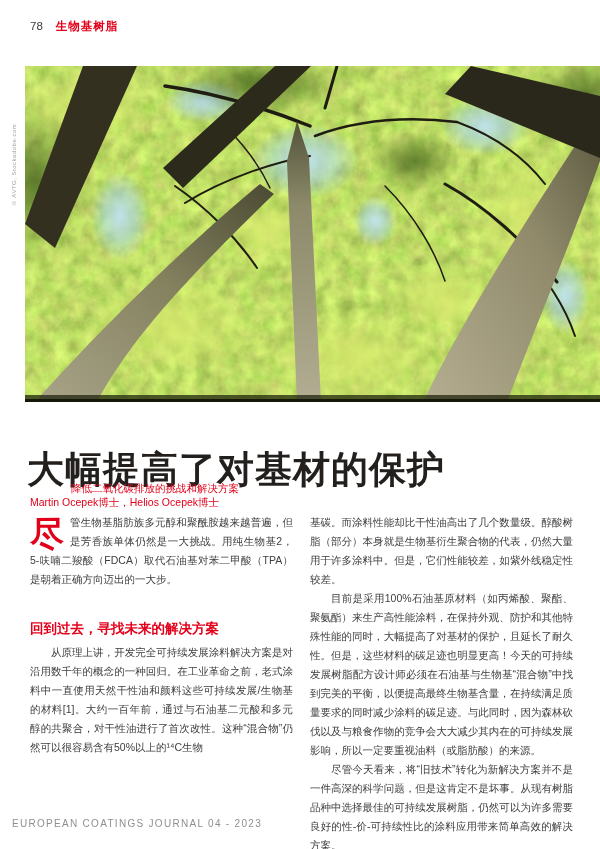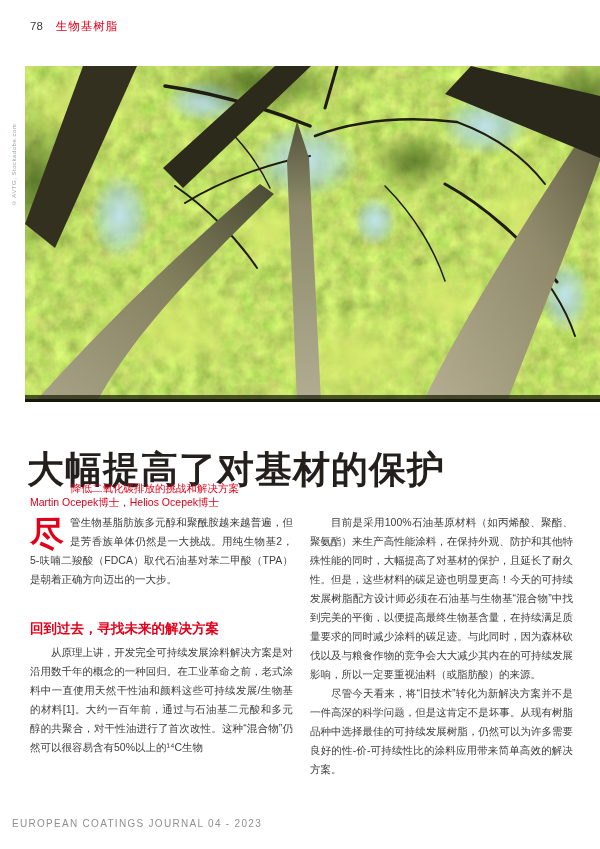--- a/index.html
+++ b/index.html
@@ -2,21 +2,21 @@
 <html><head>
 <meta charset="utf-8">
 <style>
   html,body{margin:0;padding:0;}
   body{
     width:600px;height:849px;position:relative;background:#ffffff;
     font-family:"Liberation Sans","DejaVu Sans",sans-serif;overflow:hidden;
   }
   .page-header{position:absolute;top:19px;left:30px;display:flex;align-items:baseline;gap:13px;}
   .page-number{font-size:11.5px;color:#3c3c3c;}
-  .section-label{font-size:11.5px;font-weight:normal;color:#e2001a;letter-spacing:1px;}
+  .section-label{font-size:11.5px;font-weight:bold;color:#e2001a;letter-spacing:1px;}
 
   .photo-credit{
     position:absolute;left:11px;top:66px;height:140px;
     writing-mode:vertical-rl;transform:rotate(180deg);
     font-size:6px;color:#9aa49a;letter-spacing:.5px;white-space:nowrap;
   }
   .photo{
     position:absolute;left:25px;top:66px;width:575px;height:336px;overflow:hidden;
     background:#86aa2e;
   }
@@ -165,18 +165,19 @@
 <div class="article-subtitle">降低二氧化碳排放的挑战和解决方案</div>
 <div class="article-author">Martin Ocepek博士，Helios Ocepek博士</div>
 
 <div class="columns">
   <div class="col">
     <p class="dropcap-paragraph"><span class="dropcap">尽</span><span>管生物基脂肪族多元醇和聚酰胺越来越普遍，但是芳香族单体仍然是一大挑战。用纯生物基2，5-呋喃二羧酸（FDCA）取代石油基对苯二甲酸（TPA）是朝着正确方向迈出的一大步。</span></p>
     <h2 class="section-heading">回到过去，寻找未来的解决方案</h2>
     <p class="indent">从原理上讲，开发完全可持续发展涂料解决方案是对沿用数千年的概念的一种回归。在工业革命之前，老式涂料中一直使用天然干性油和颜料这些可持续发展/生物基的材料[1]。大约一百年前，通过与石油基二元酸和多元醇的共聚合，对干性油进行了首次改性。这种“混合物”仍然可以很容易含有50%以上的¹⁴C生物</p>
   </div>
   <div class="col">
+    <p>基碳。而涂料性能却比干性油高出了几个数量级。醇酸树脂（部分）本身就是生物基衍生聚合物的代表，仍然大量用于许多涂料中。但是，它们性能较差，如紫外线稳定性较差。</p>
     <p class="indent">目前是采用100%石油基原材料（如丙烯酸、聚酯、聚氨酯）来生产高性能涂料，在保持外观、防护和其他特殊性能的同时，大幅提高了对基材的保护，且延长了耐久性。但是，这些材料的碳足迹也明显更高！今天的可持续发展树脂配方设计师必须在石油基与生物基“混合物”中找到完美的平衡，以便提高最终生物基含量，在持续满足质量要求的同时减少涂料的碳足迹。与此同时，因为森林砍伐以及与粮食作物的竞争会大大减少其内在的可持续发展影响，所以一定要重视油料（或脂肪酸）的来源。</p>
     <p class="indent">尽管今天看来，将“旧技术”转化为新解决方案并不是一件高深的科学问题，但是这肯定不是坏事。从现有树脂品种中选择最佳的可持续发展树脂，仍然可以为许多需要良好的性-价-可持续性比的涂料应用带来简单高效的解决方案。</p>
   </div>
 </div>
 
 <div class="page-footer">EUROPEAN COATINGS JOURNAL 04 - 2023</div>
 
 </body></html>

